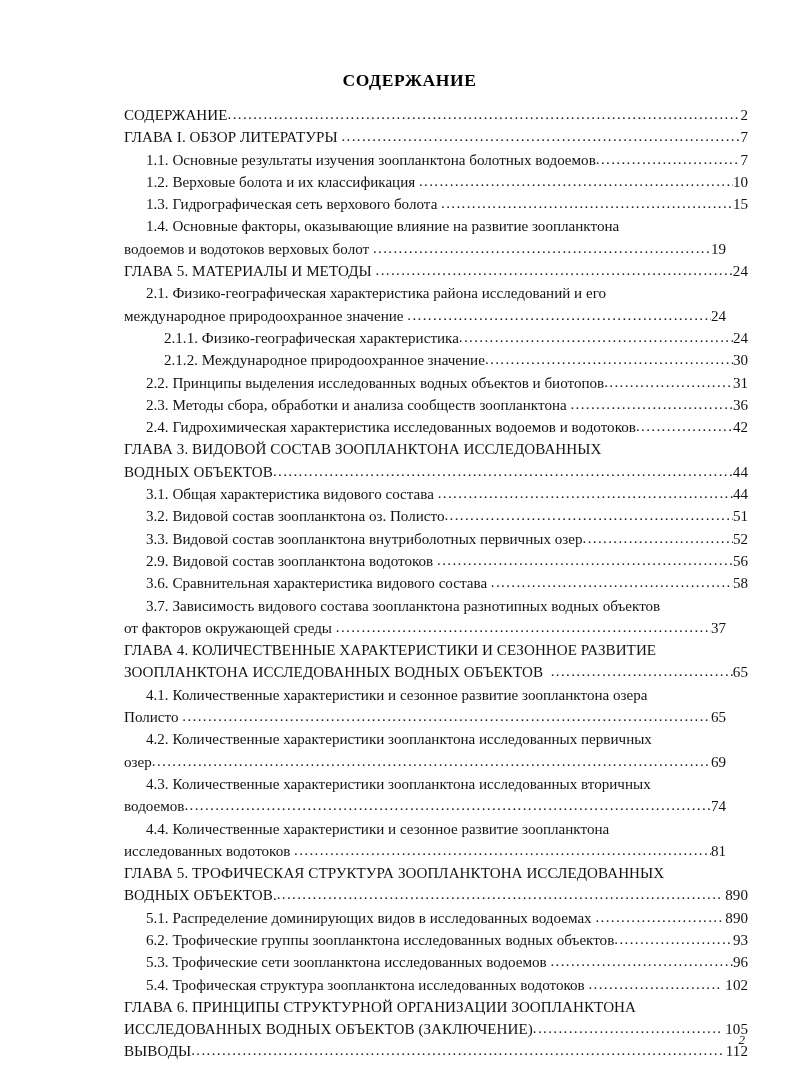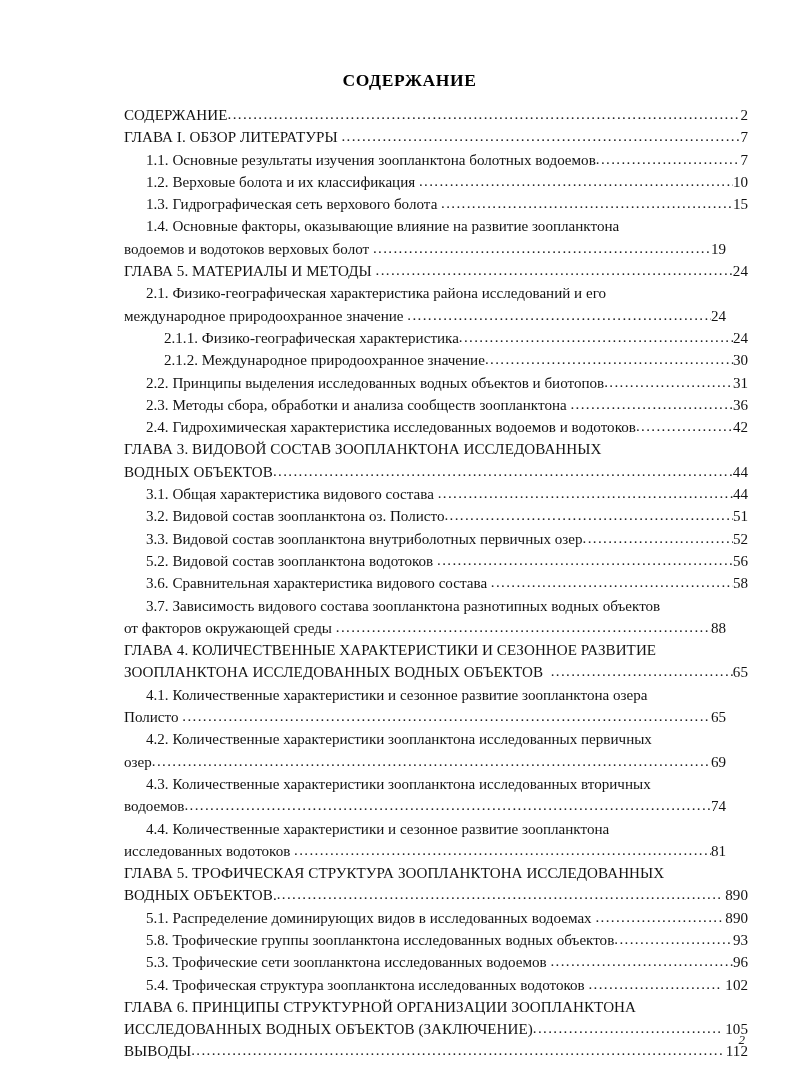--- a/index.html
+++ b/index.html
@@ -235,40 +235,40 @@
       </div>
       <div class="entry lvl1">
         <div class="line">
           <span class="line-text">3.3. Видовой состав зоопланктона внутриболотных первичных озер</span>
           <span class="leader"></span>
           <span class="pageno">52</span>
         </div>
       </div>
       <div class="entry lvl1">
         <div class="line">
-          <span class="line-text">5.2. Видовой состав зоопланктона водотоков </span>
+          <span class="line-text">2.9. Видовой состав зоопланктона водотоков </span>
           <span class="leader"></span>
           <span class="pageno">56</span>
         </div>
       </div>
       <div class="entry lvl1">
         <div class="line">
           <span class="line-text">3.6. Сравнительная характеристика видового состава </span>
           <span class="leader"></span>
           <span class="pageno">58</span>
         </div>
       </div>
       <div class="entry lvl1">
         <div class="line nolead">
           <span class="line-text">3.7. Зависимость видового состава зоопланктона разнотипных водных объектов</span>
         </div>
         <div class="line cont">
           <span class="line-text">от факторов окружающей среды </span>
           <span class="leader"></span>
-          <span class="pageno">88</span>
+          <span class="pageno">37</span>
         </div>
       </div>
       <div class="entry lvl0 chapter">
         <div class="line nolead">
           <span class="line-text">ГЛАВА 4. КОЛИЧЕСТВЕННЫЕ ХАРАКТЕРИСТИКИ И СЕЗОННОЕ РАЗВИТИЕ</span>
         </div>
         <div class="line cont">
           <span class="line-text">ЗООПЛАНКТОНА ИССЛЕДОВАННЫХ ВОДНЫХ ОБЪЕКТОВ  </span>
           <span class="leader"></span>
           <span class="pageno">65</span>
@@ -326,21 +326,21 @@
       </div>
       <div class="entry lvl1">
         <div class="line">
           <span class="line-text">5.1. Распределение доминирующих видов в исследованных водоемах </span>
           <span class="leader"></span>
           <span class="pageno"> 890</span>
         </div>
       </div>
       <div class="entry lvl1">
         <div class="line">
-          <span class="line-text">5.8. Трофические группы зоопланктона исследованных водных объектов</span>
+          <span class="line-text">6.2. Трофические группы зоопланктона исследованных водных объектов</span>
           <span class="leader"></span>
           <span class="pageno">93</span>
         </div>
       </div>
       <div class="entry lvl1">
         <div class="line">
           <span class="line-text">5.3. Трофические сети зоопланктона исследованных водоемов </span>
           <span class="leader"></span>
           <span class="pageno">96</span>
         </div>

